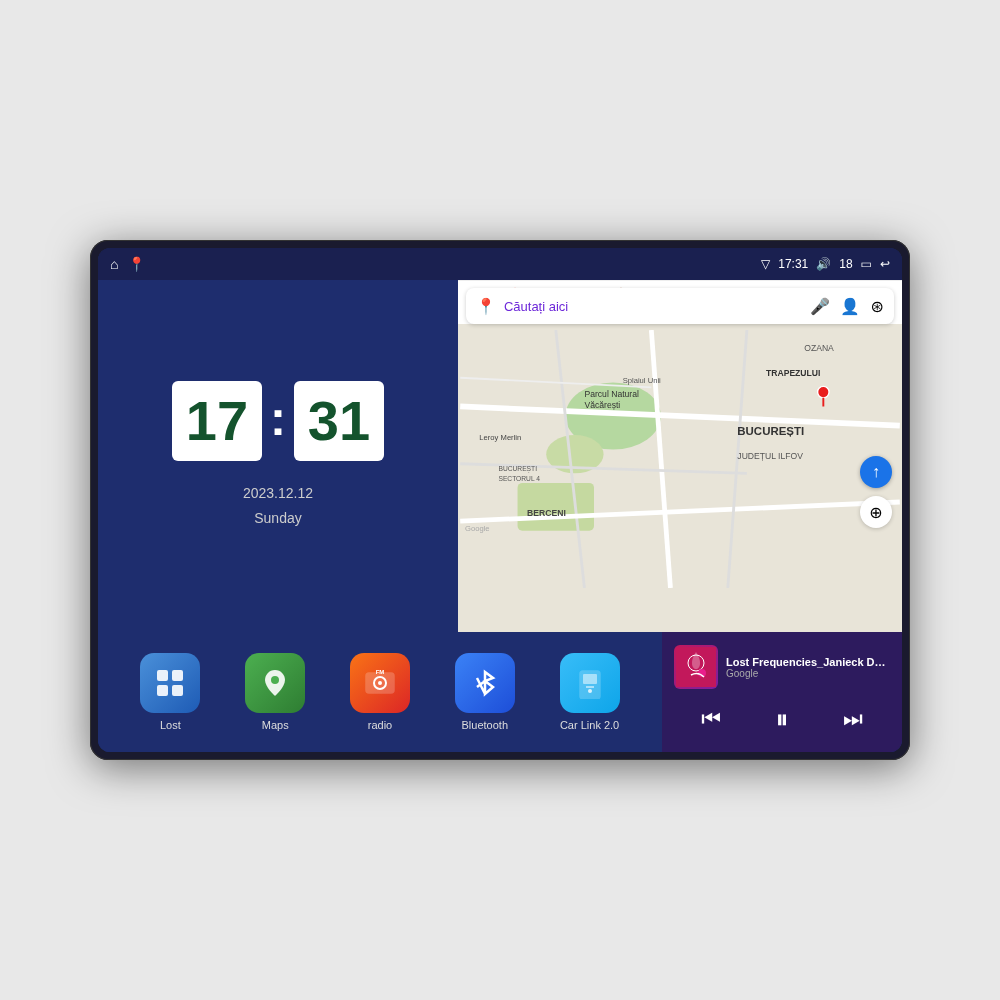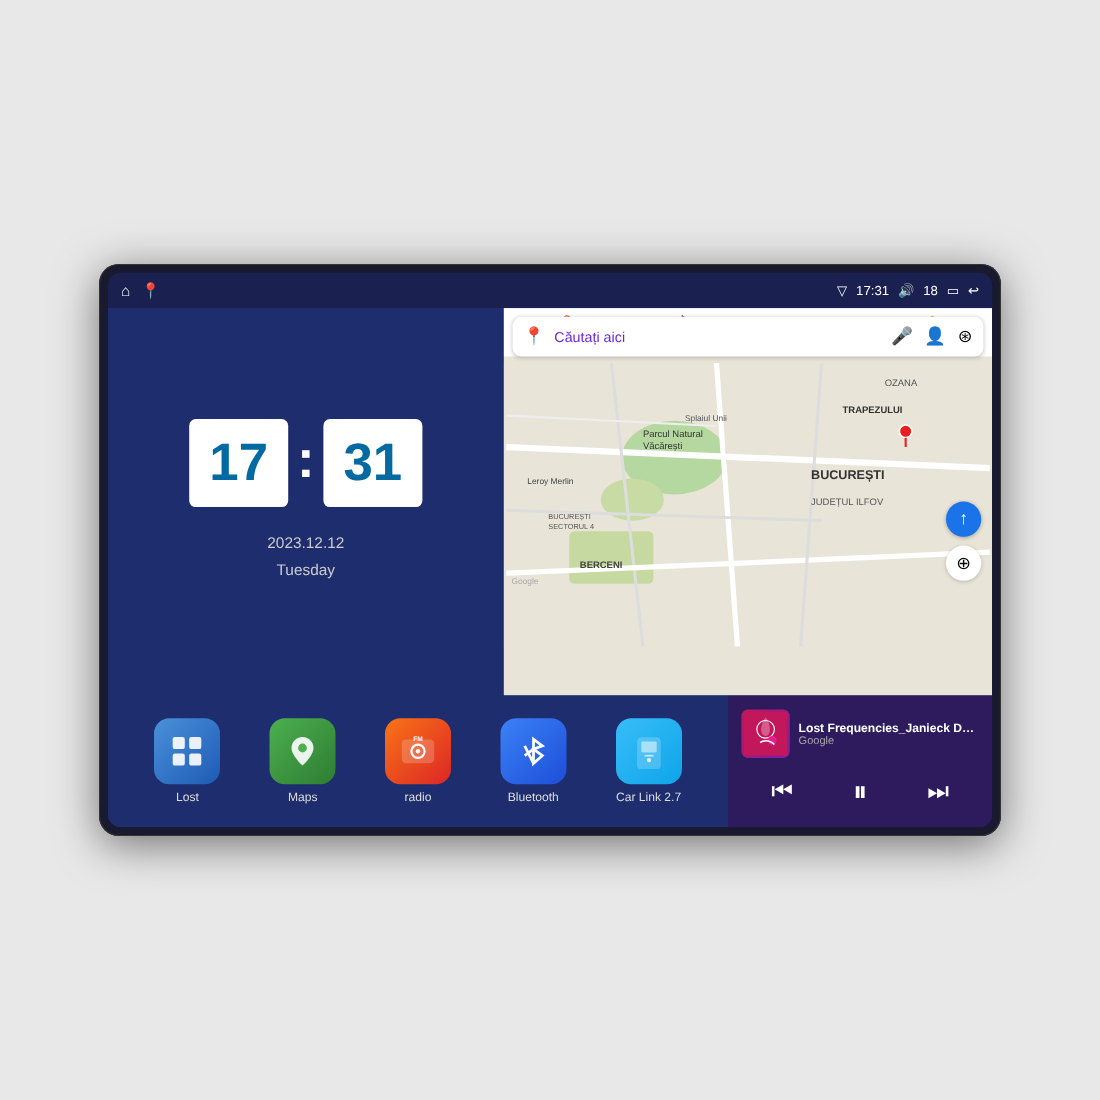--- a/index.html
+++ b/index.html
@@ -91,22 +91,22 @@
 
     .clock-display {
       display: flex;
       gap: 8px;
       align-items: center;
       margin-bottom: 20px;
     }
 
     .clock-digit {
       background: #fff;
-      color: #0369a1;
-      font-size: 48px;
+      color: #14532d;
+      font-size: 56px;
       font-weight: bold;
       width: 90px;
       height: 80px;
       display: flex;
       align-items: center;
       justify-content: center;
       border-radius: 6px;
       font-family: 'Arial', sans-serif;
     }
 
@@ -381,21 +381,21 @@
       <div class="top-section">
 
         <div class="clock-panel">
           <div class="clock-display">
             <div class="clock-digit">17</div>
             <div class="clock-colon">:</div>
             <div class="clock-digit">31</div>
           </div>
           <div class="clock-date">
             <div>2023.12.12</div>
-            <div>Tuesday</div>
+            <div>Sunday</div>
           </div>
         </div>
 
         <div class="map-panel">
 
           <div class="map-search-bar">
             <span class="map-pin-icon">📍</span>
             <span class="map-search-text">Căutați aici</span>
             <div class="map-search-right">
               <span>🎤</span>
@@ -514,21 +514,21 @@
 
           <div class="app-icon-item">
             <div class="app-icon-circle icon-carlink">
               <svg width="32" height="32" viewBox="0 0 32 32">
                 <rect x="6" y="4" width="20" height="28" rx="3" fill="white" opacity="0.2" stroke="white" stroke-width="1.5"></rect>
                 <rect x="9" y="7" width="14" height="10" rx="1" fill="white" opacity="0.5"></rect>
                 <circle cx="16" cy="24" r="2" fill="white" opacity="0.8"></circle>
                 <line x1="12" y1="20" x2="20" y2="20" stroke="white" stroke-width="1.5" opacity="0.7"></line>
               </svg>
             </div>
-            <span class="app-icon-label">Car Link 2.7</span>
+            <span class="app-icon-label">Car Link 2.0</span>
           </div>
 
         </div>
 
         <div class="music-panel">
           <div class="music-info">
             <div class="music-thumb">
               <svg width="40" height="40" viewBox="0 0 40 40">
                 <rect width="40" height="40" fill="#c2185b"></rect>
                 <circle cx="20" cy="16" r="8" fill="none" stroke="#fff" stroke-width="1"></circle>

